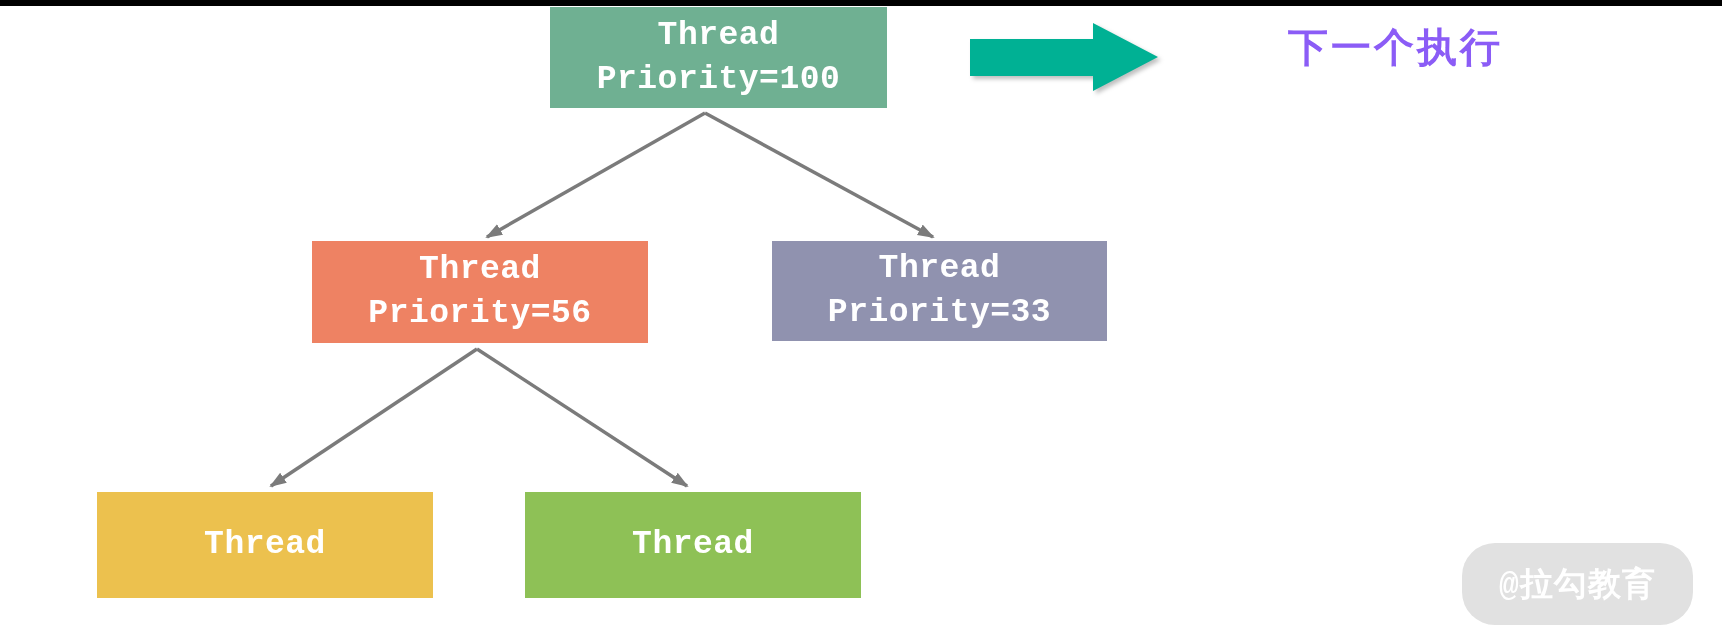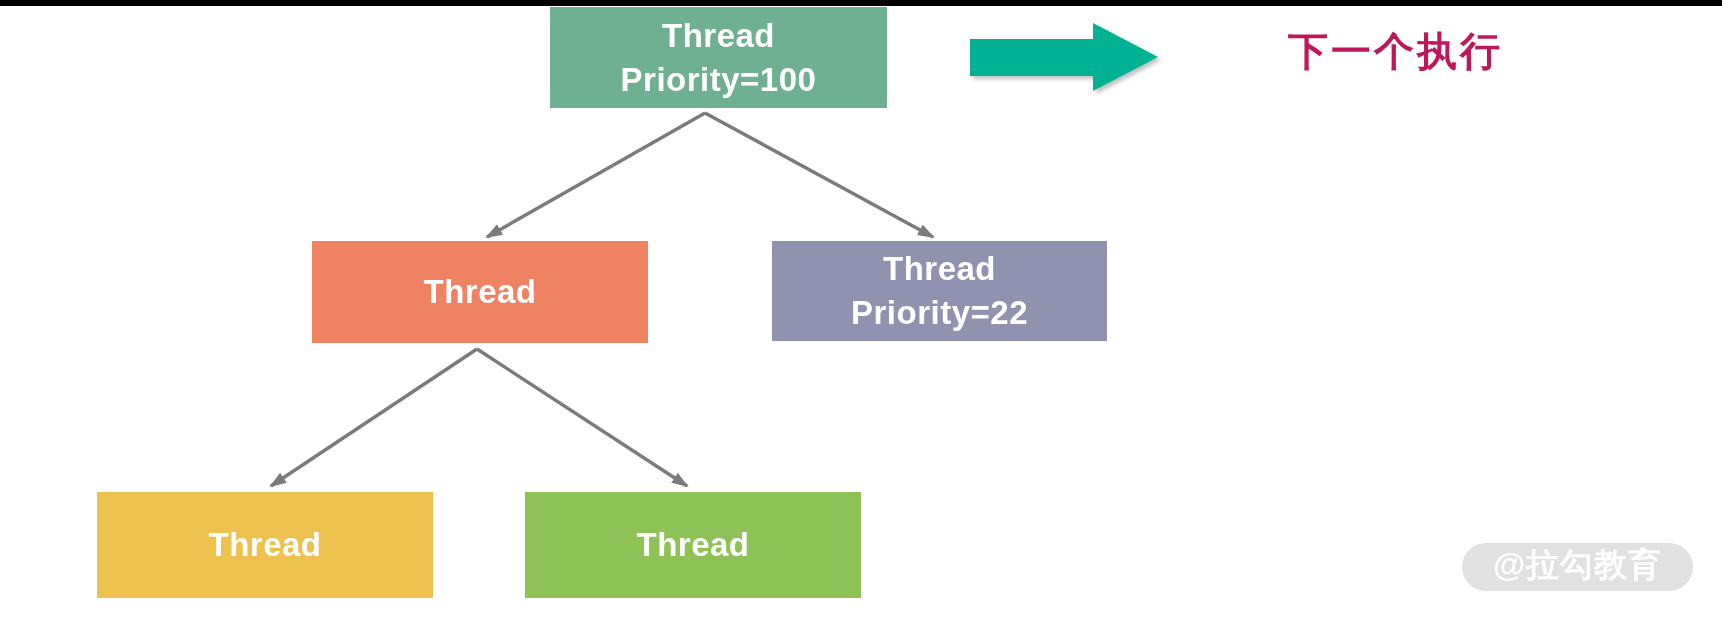--- a/index.html
+++ b/index.html
@@ -2,21 +2,21 @@
 <html><head>
 <meta charset="utf-8">
 <style>
   html, body { margin: 0; padding: 0; background: #ffffff; }
   .stage {
     position: relative;
     width: 1722px;
     height: 634px;
     background: #ffffff;
     overflow: hidden;
-    font-family: Liberation Sans, sans-serif;
+    font-family: Liberation Mono, monospace;
   }
   .topbar {
     position: absolute;
     left: 0; top: 0;
     width: 1722px; height: 6px;
     background: #000000;
   }
   svg.connectors {
     position: absolute;
     left: 0; top: 0;
@@ -50,31 +50,32 @@
   }
   svg.legend-arrow polygon {
     filter: drop-shadow(3px 3px 2px rgba(0,0,0,0.25));
   }
   .legend-label {
     position: absolute;
     left: 1288px; top: 29px;
     height: 44px; line-height: 44px;
     font-size: 40px;
     font-weight: bold;
-    color: #be185d;
+    color: #8b5cf6;
     letter-spacing: 3px;
     z-index: 2;
   }
   .watermark {
     position: absolute;
     left: 1462px; top: 543px;
-    width: 231px; height: 48px;
+    width: 231px; height: 82px;
     background: #e1e1e1;
     border-radius: 33px;
     display: flex;
+    align-items: center;
     justify-content: center;
     z-index: 3;
   }
   .watermark-text {
     color: #ffffff;
     font-size: 33px;
     font-weight: bold;
     letter-spacing: 1px;
   }
 </style>
@@ -99,25 +100,26 @@
     </g>
   </svg>
 
   <div class="node node-root" style="background: rgb(111, 176, 146);">
     <span>Thread</span>
     <span>Priority=100</span>
   </div>
 
   <div class="node node-56" style="background: rgb(238, 130, 99);">
     <span>Thread</span>
+    <span>Priority=56</span>
   </div>
 
   <div class="node node-33" style="background: rgb(144, 146, 175);">
     <span>Thread</span>
-    <span>Priority=22</span>
+    <span>Priority=33</span>
   </div>
 
   <div class="node node-12" style="background: rgb(236, 193, 78);">
     <span>Thread</span>
   </div>
 
   <div class="node node-27" style="background: rgb(142, 193, 86);">
     <span>Thread</span>
   </div>
 

